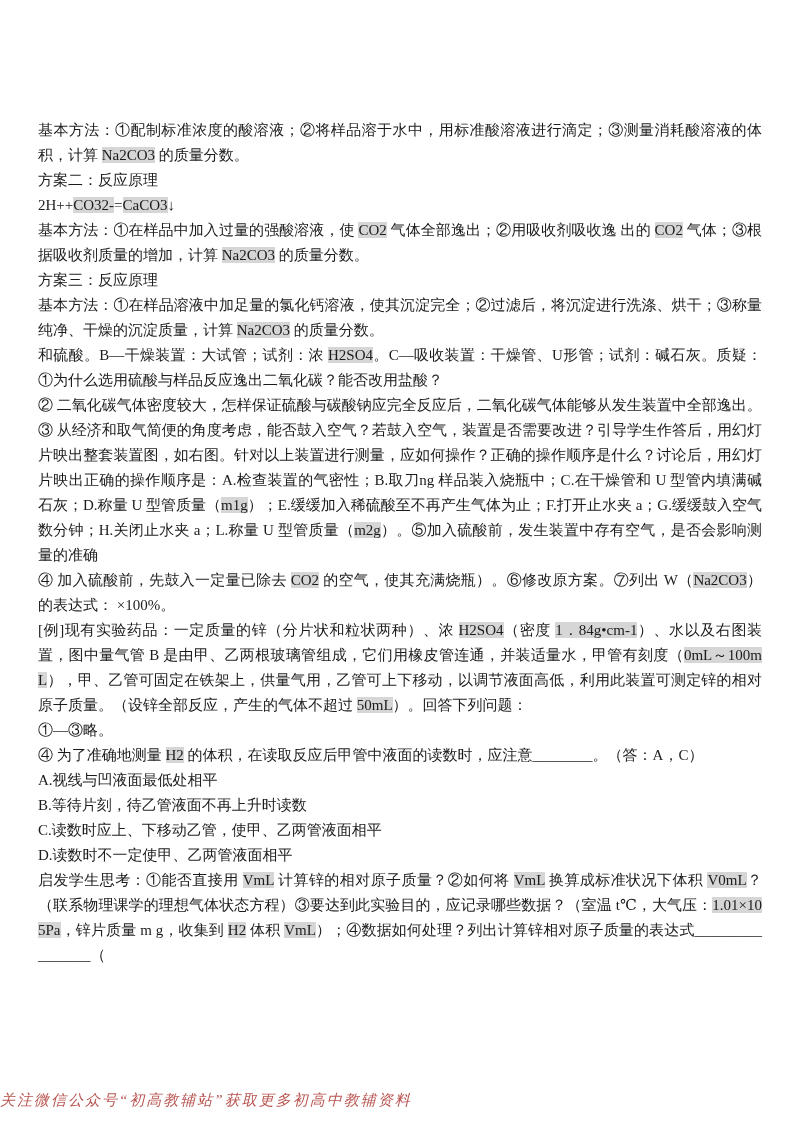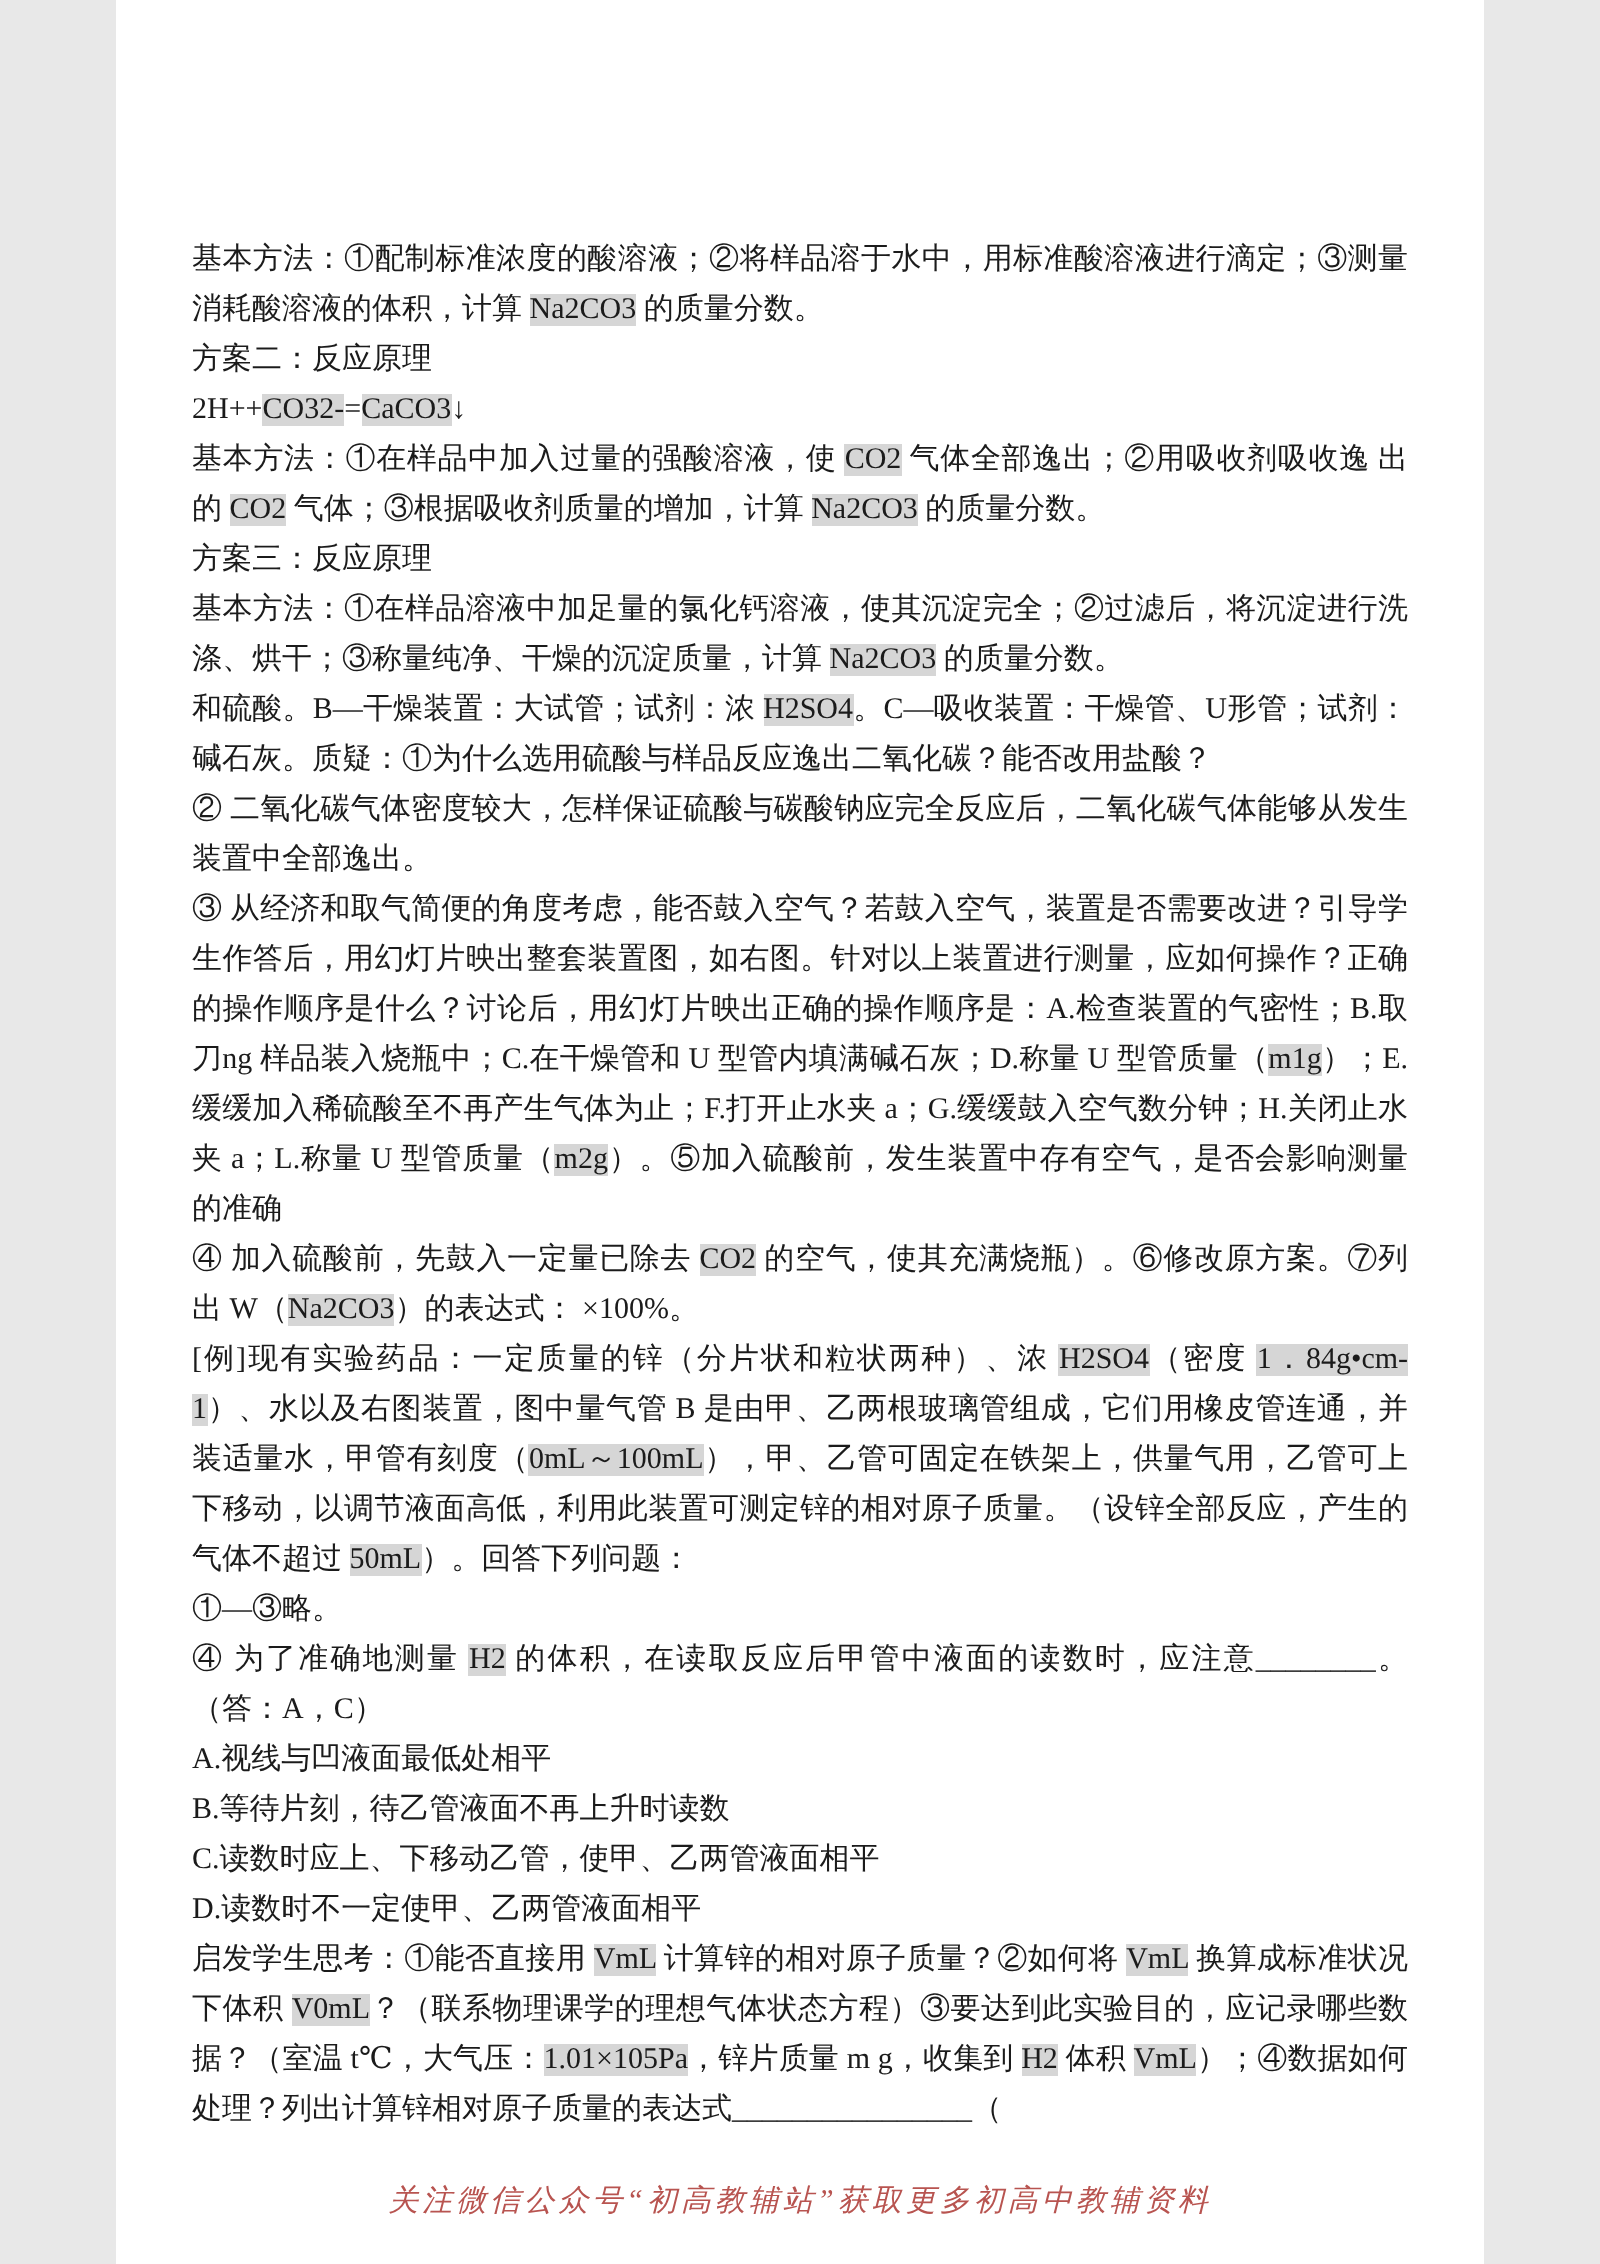--- a/index.html
+++ b/index.html
@@ -1,18 +1,18 @@
 <!DOCTYPE html>
 <html style="--hl: #d6d6d6; --footer: #b85450;"><head>
 <meta charset="utf-8">
 <style>
   html,body{margin:0;padding:0;background:#e8e8e8;}
   .page{
     position:relative;
-    width:684px;height:1132px;
+    width:800px;height:1132px;
     margin:0 auto;
     background:#ffffff;
     overflow:hidden;
     font-family:"Liberation Serif","DejaVu Serif",serif;
     color:#1b1b1b;
   }
   .content{
     position:absolute;
     left:38px;right:38px;top:118px;
     font-size:15px;
@@ -20,21 +20,20 @@
     text-align:justify;
     text-justify:inter-ideograph;
     word-break:break-all;
   }
   .para{margin:0;padding:0;}
   .hl{background:var(--hl,#d6d6d6);}
   .footer{
     position:absolute;
     left:0;right:0;
     bottom:22px;
-    text-align:center;
     font-size:15px;
     font-style:italic;
     letter-spacing:2px;
     color:var(--footer,#b85450);
   }
 </style>
 </head>
 <body>
 
 <div class="page">

